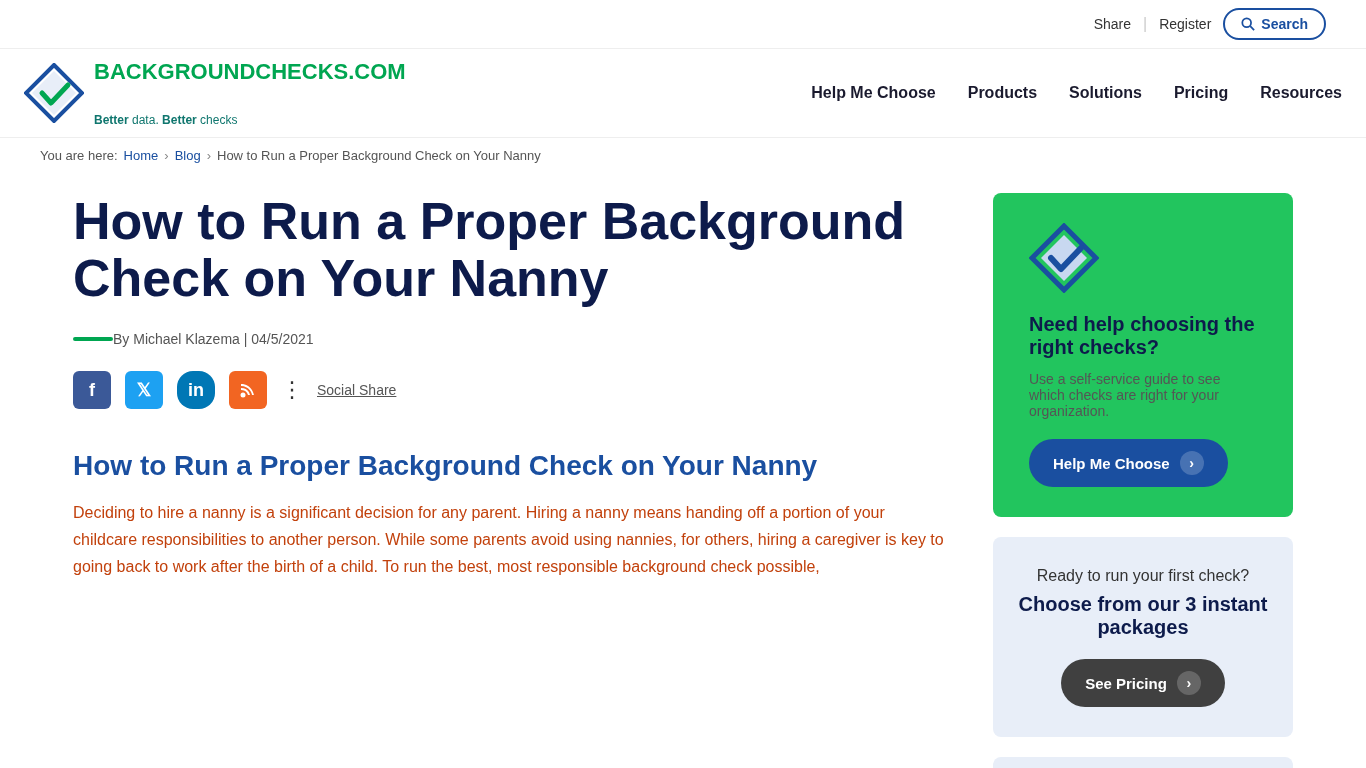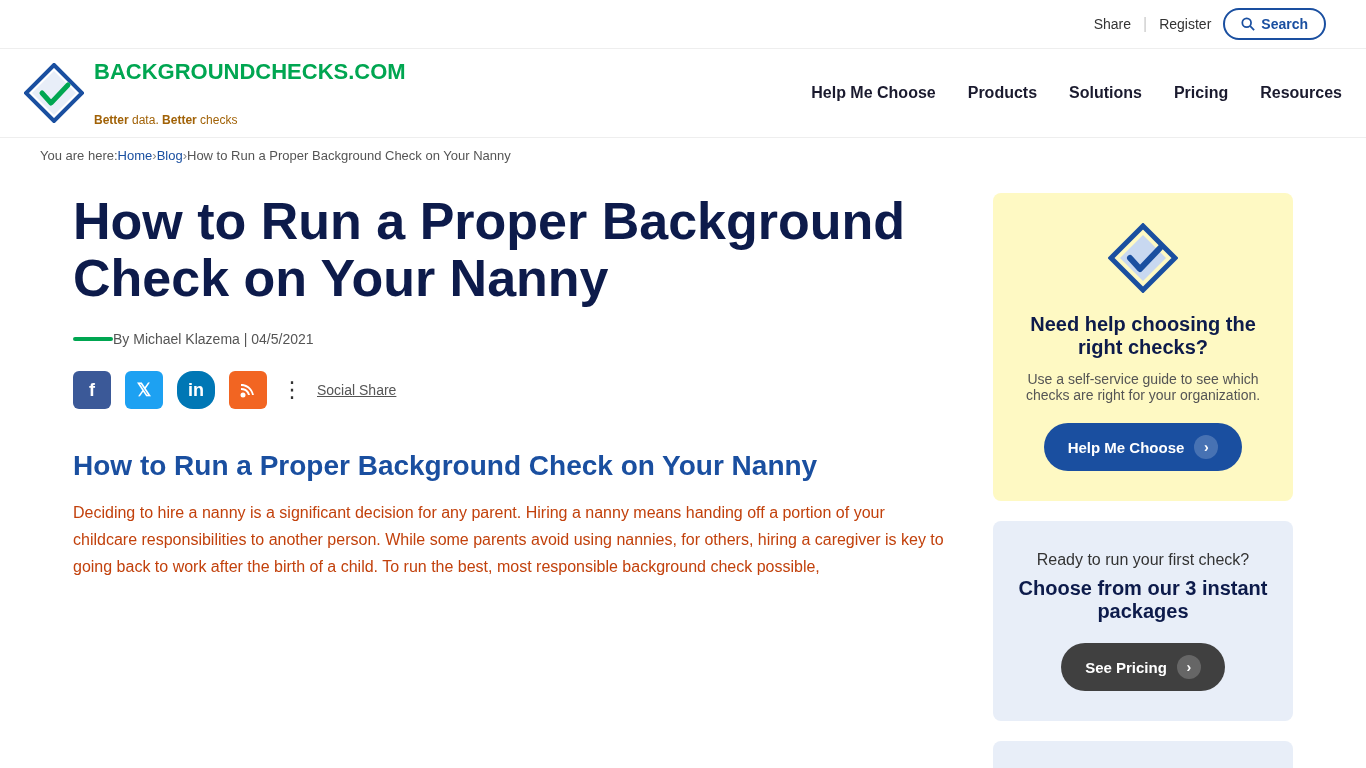--- a/index.html
+++ b/index.html
@@ -65,21 +65,21 @@
       font-size: 22px;
       font-weight: 900;
       color: #1a4fa0;
       letter-spacing: 0;
     }
     .logo-text-area .brand-name span {
       color: #00a651;
     }
     .logo-text-area .tagline {
       font-size: 12px;
-      color: #a16207;
+      color: #0f766e;
       margin-top: 28px;
     }
     .tagline strong {
       font-weight: 700;
     }
 
     nav {
       display: flex;
       align-items: center;
       gap: 32px;
@@ -91,21 +91,21 @@
       font-weight: 600;
     }
 
     
     .breadcrumb {
       padding: 10px 40px;
       font-size: 13px;
       color: #555;
       display: flex;
       align-items: center;
-      gap: 0;
+      gap: 6px;
     }
     .breadcrumb a {
       color: #1a4fa0;
       text-decoration: none;
     }
     .breadcrumb .sep {
       color: #888;
     }
 
     
@@ -193,23 +193,22 @@
       flex-shrink: 0;
       display: flex;
       flex-direction: column;
       gap: 20px;
     }
     .sidebar-card {
       border-radius: 8px;
       overflow: hidden;
     }
     .sidebar-card-help {
-      background: #fef9c3;
-      padding: 30px 24px;
-      text-align: center;
+      background: #22c55e;
+      padding: 30px 36px;
     }
     .sidebar-card-help .card-logo {
       width: 70px;
       height: 70px;
       margin: 0 auto 16px;
     }
     .sidebar-card-help h3 {
       font-size: 20px;
       font-weight: 800;
       color: #0d1b4b;

